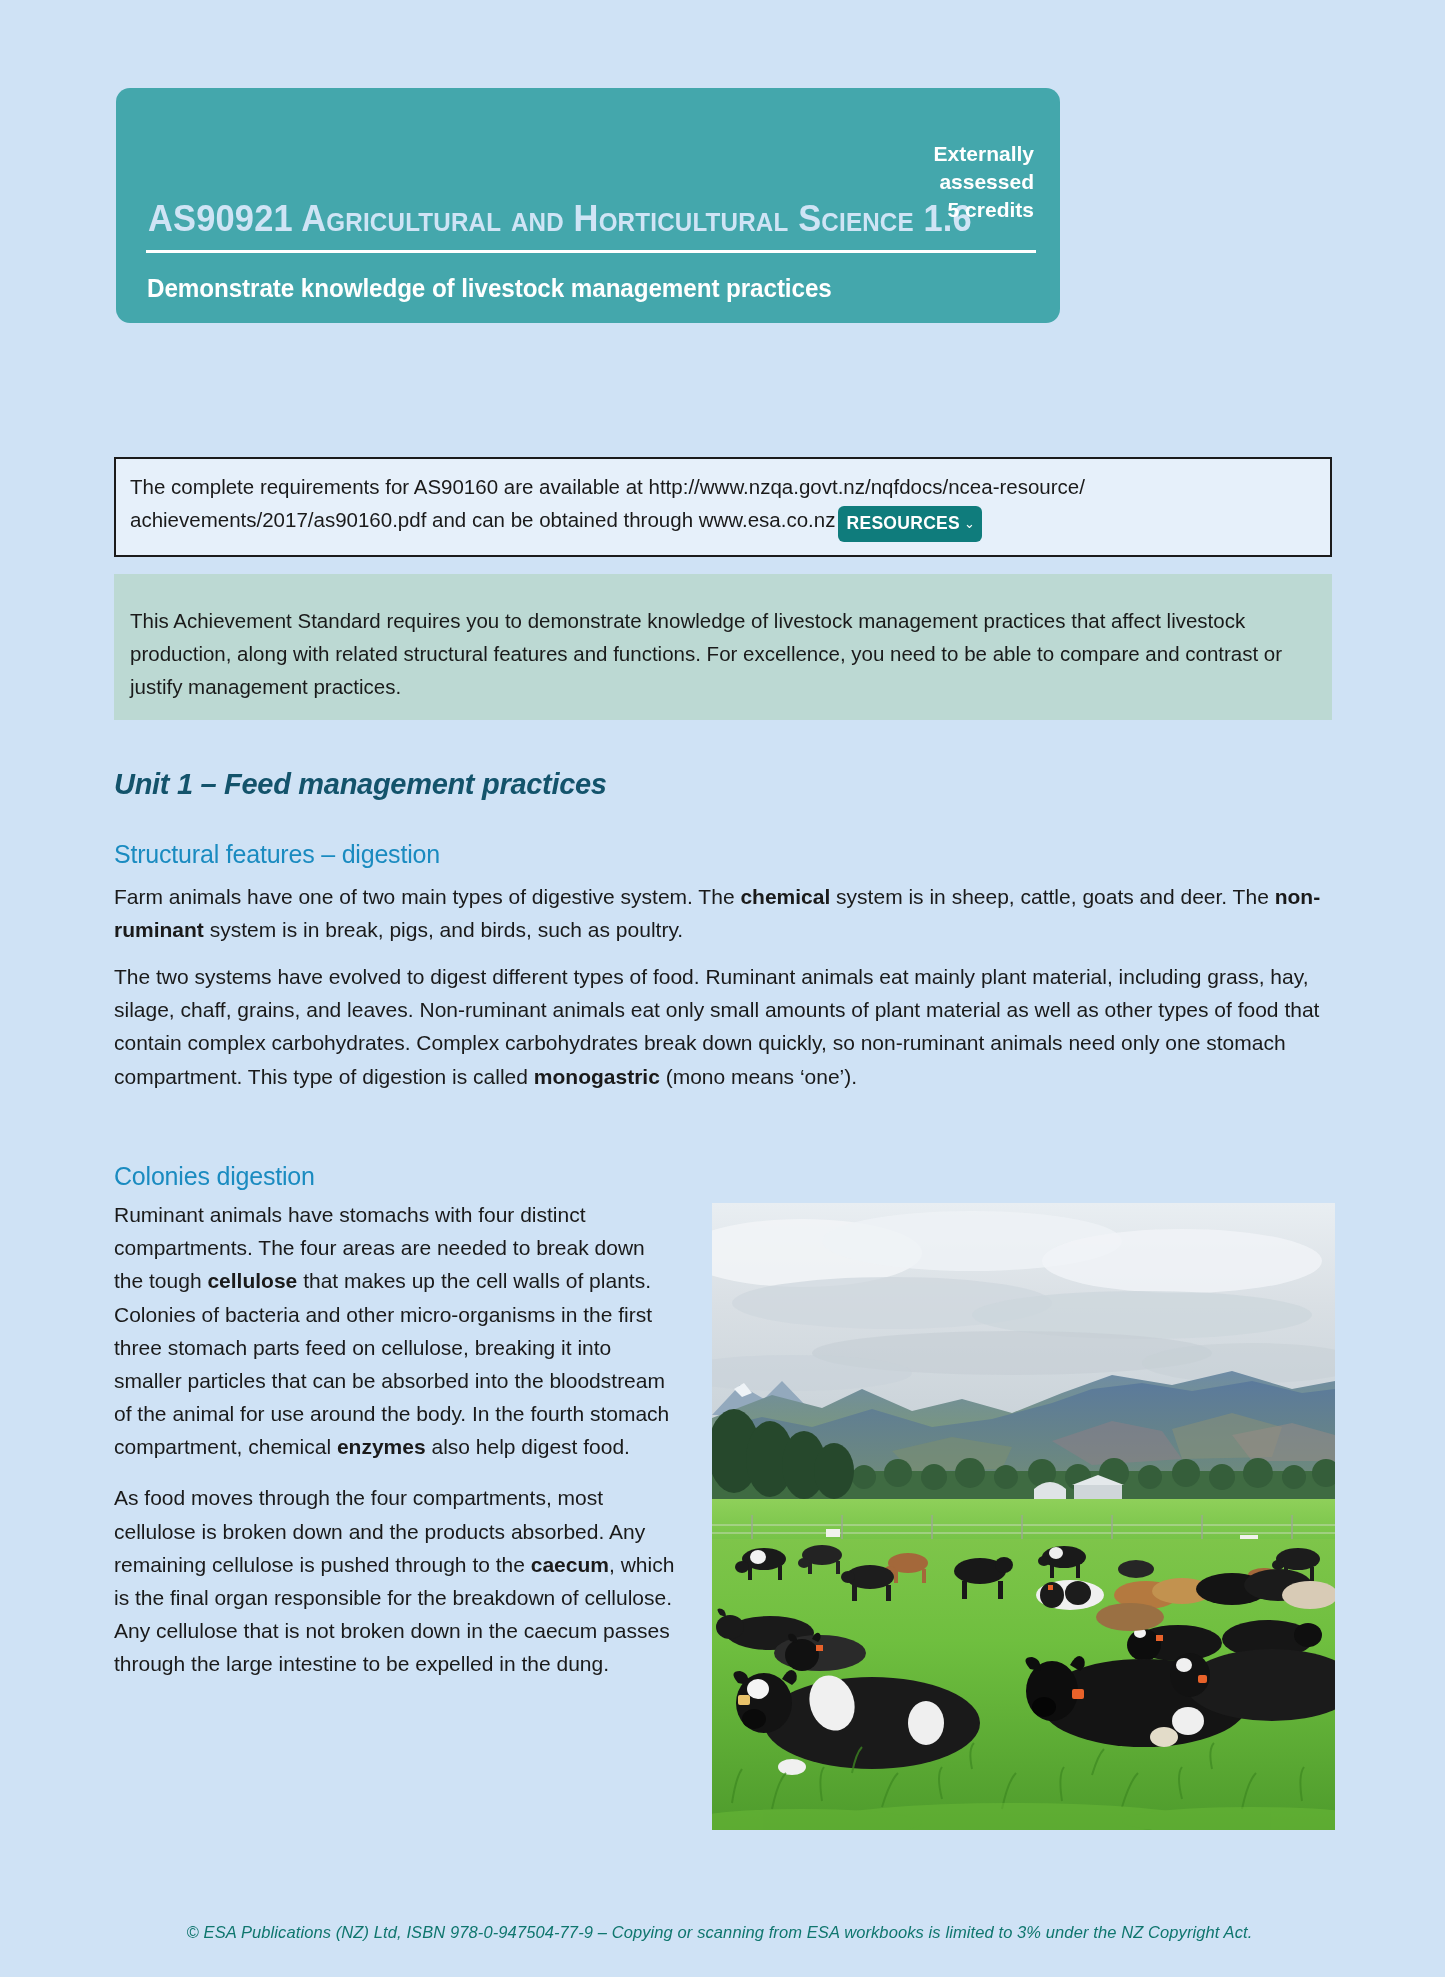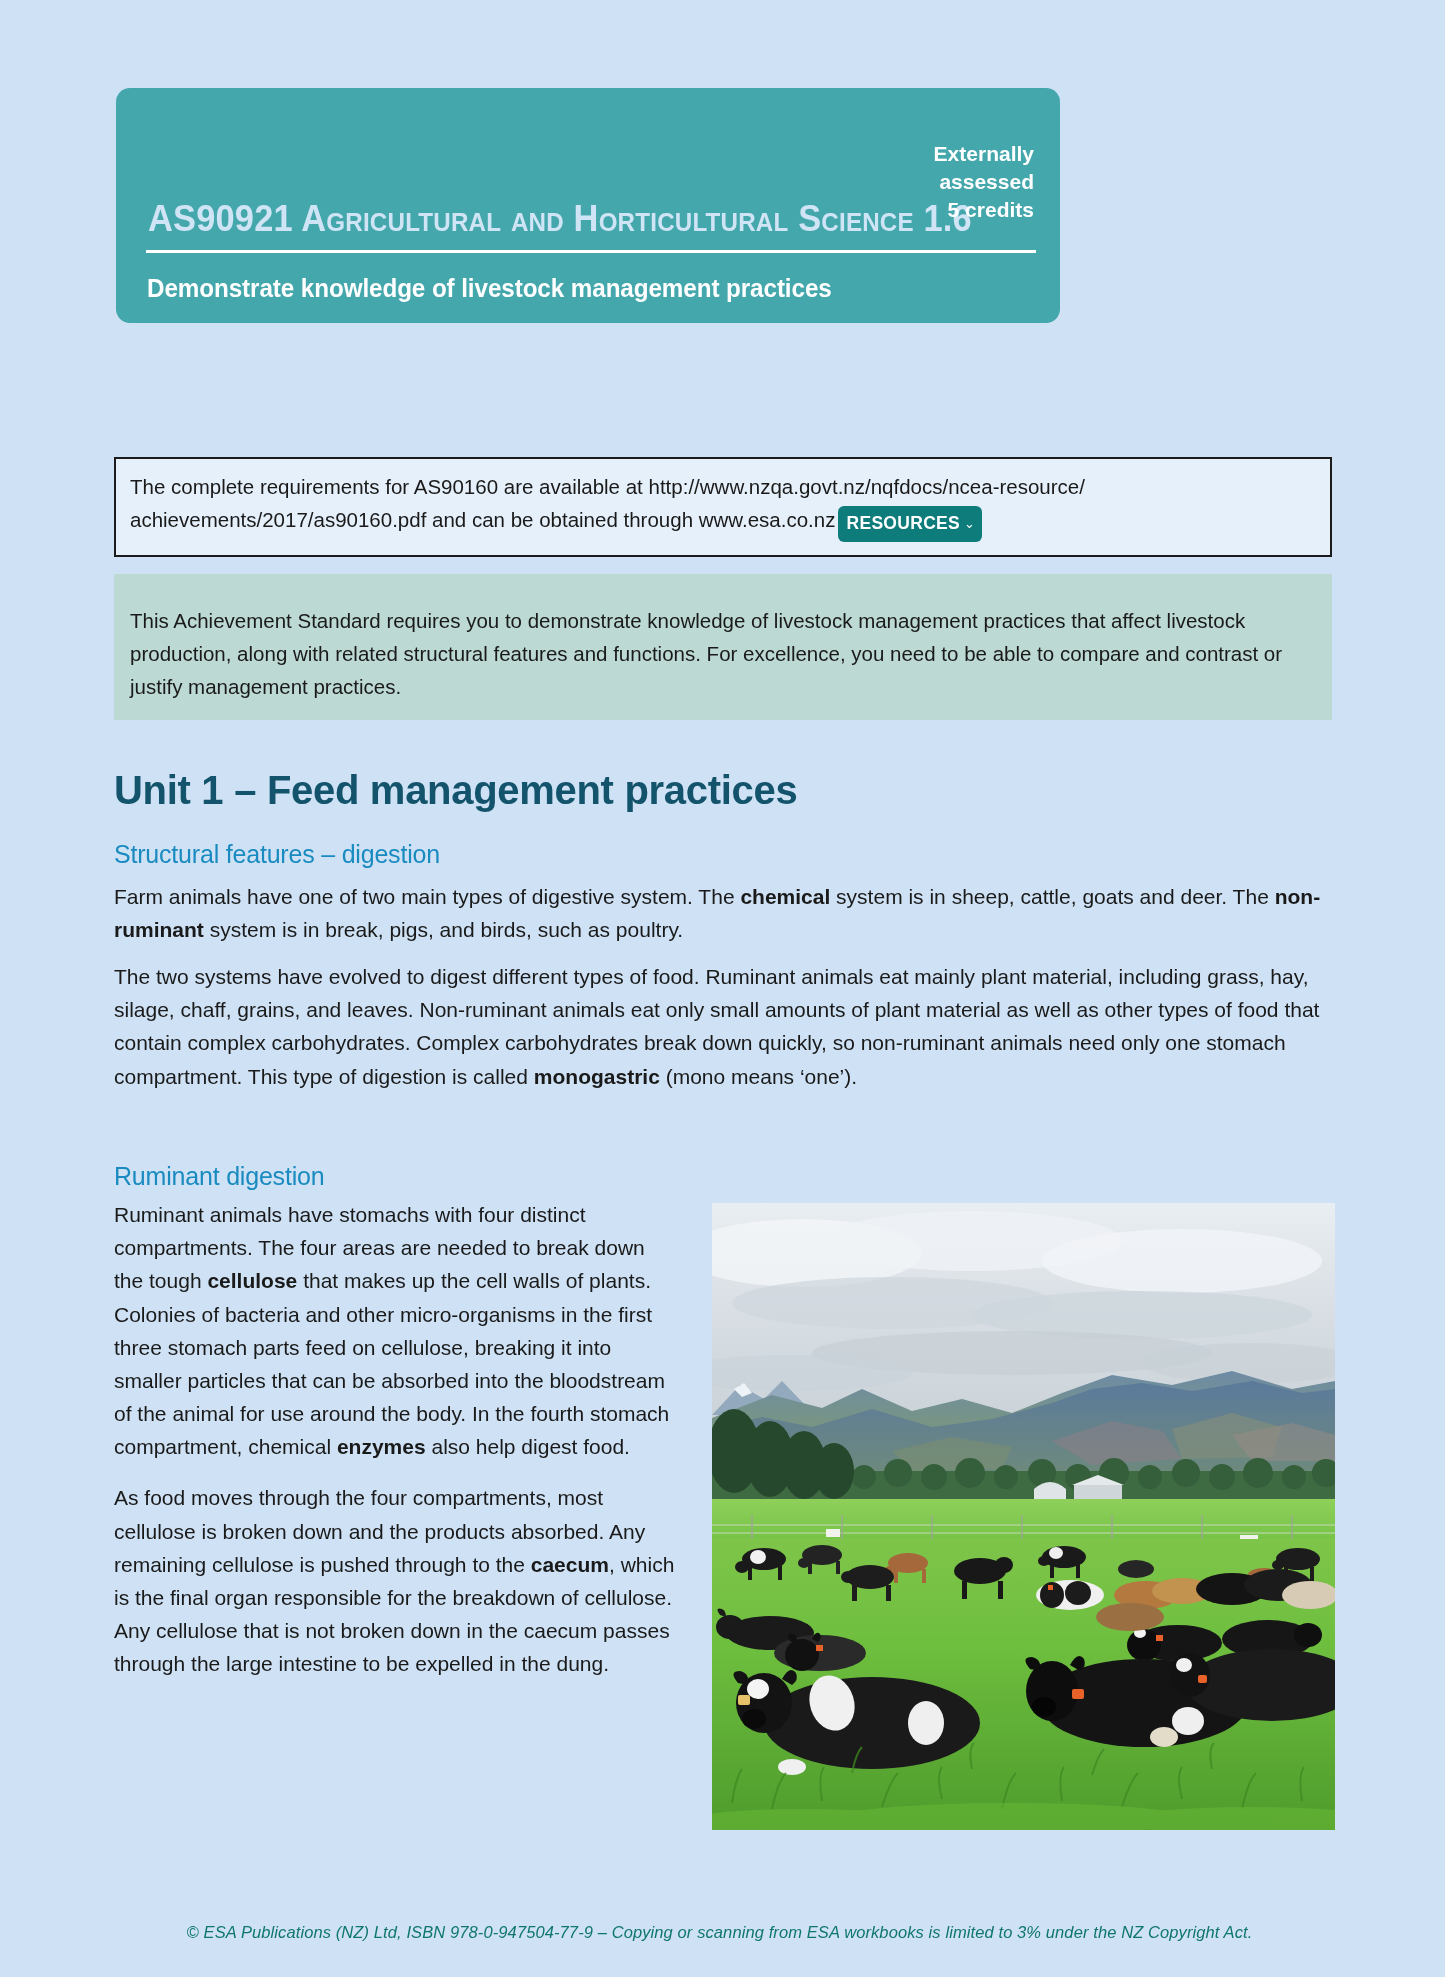--- a/index.html
+++ b/index.html
@@ -132,22 +132,23 @@
     color: #1a1a1a;
     line-height: 1.62;
   }
 
   
   .unit-heading {
     position: absolute;
     left: 114px;
     top: 768px;
     color: #13536b;
-    font-size: 40px;
+    font-size: 29px;
     font-weight: bold;
+    font-style: italic;
     letter-spacing: -0.3px;
     white-space: nowrap;
   }
 
   
   .section-heading {
     color: #1a8bc0;
     font-size: 25px;
     font-weight: normal;
     letter-spacing: -0.2px;
@@ -253,21 +254,21 @@
   <div class="section-heading" id="structural-heading">Structural features – digestion</div>
 
   <div class="body-text" id="para-1">
     <span>Farm animals have one of two main types of digestive system. The </span><b>chemical</b><span> system is in sheep, cattle, goats and deer. The </span><b>non-ruminant</b><span> system is in break, pigs, and birds, such as poultry.</span>
   </div>
 
   <div class="body-text" id="para-2">
     <span>The two systems have evolved to digest different types of food. Ruminant animals eat mainly plant material, including grass, hay, silage, chaff, grains, and leaves. Non-ruminant animals eat only small amounts of plant material as well as other types of food that contain complex carbohydrates. Complex carbohydrates break down quickly, so non-ruminant animals need only one stomach compartment. This type of digestion is called </span><b>monogastric</b><span> (mono means ‘one’).</span>
   </div>
 
-  <div class="section-heading" id="ruminant-heading">Ruminant digestion</div>
+  <div class="section-heading" id="ruminant-heading">Colonies digestion</div>
 
   <div class="left-col body-text">
     <p><span>Ruminant animals have stomachs with four distinct compartments. The four areas are needed to break down the tough </span><b>cellulose</b><span> that makes up the cell walls of plants. Colonies of bacteria and other micro-organisms in the first three stomach parts feed on cellulose, breaking it into smaller particles that can be absorbed into the bloodstream of the animal for use around the body. In the fourth stomach compartment, chemical </span><b>enzymes</b><span> also help digest food.</span></p>
     <p><span>As food moves through the four compartments, most cellulose is broken down and the products absorbed. Any remaining cellulose is pushed through to the </span><b>caecum</b><span>, which is the final organ responsible for the breakdown of cellulose. Any cellulose that is not broken down in the caecum passes through the large intestine to be expelled in the dung.</span></p>
   </div>
 
   <div class="photo">
     <svg width="623" height="627" viewBox="0 0 623 627" xmlns="http://www.w3.org/2000/svg">
       <defs>
         <linearGradient id="skyGrad" x1="0" y1="0" x2="0" y2="1">

